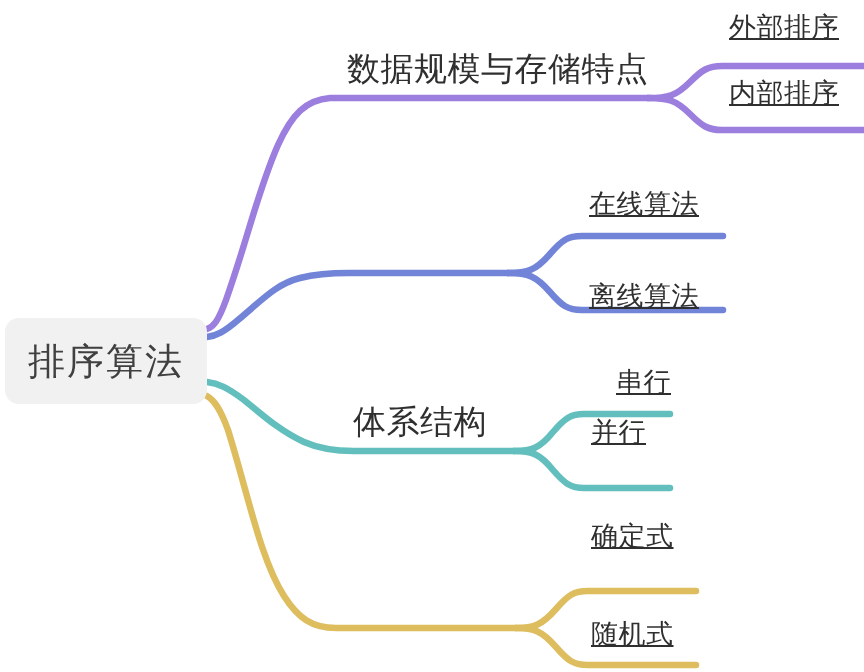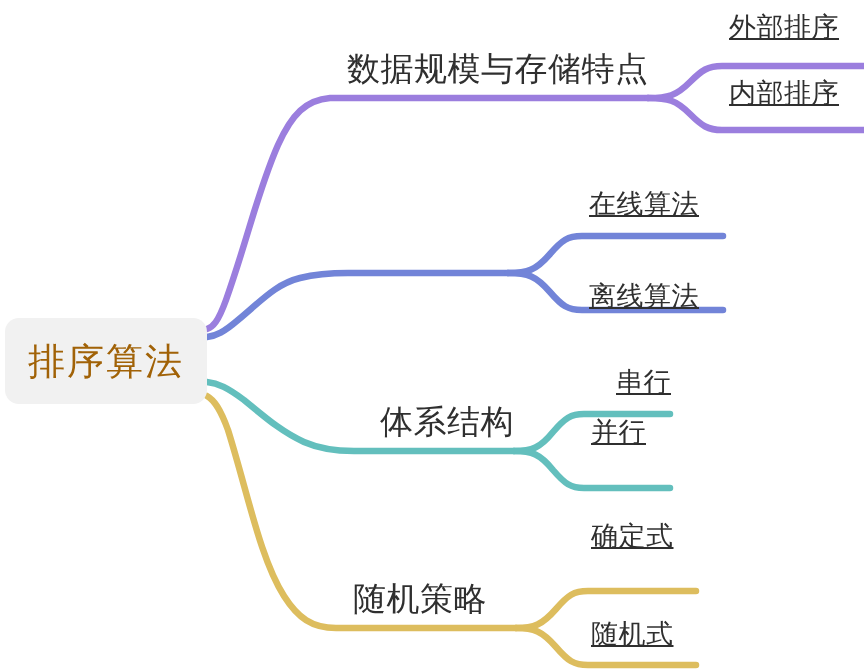--- a/index.html
+++ b/index.html
@@ -77,35 +77,32 @@
     <path d="M 207,382 C 218,383 228,388 244,400 C 266,418 282,432 304,442 C 320,449 336,451 354,451 L 514,451" fill="none" stroke="#63bfbd" stroke-width="6.5" stroke-linecap="round"></path>
     <path d="M 514,451 C 532,451 540,448 553,432 C 565,418 571,414 584,414 L 670,414" fill="none" stroke="#63bfbd" stroke-width="6.5" stroke-linecap="round"></path>
     <path d="M 514,451 C 532,451 540,454 553,470 C 565,484 571,488 584,488 L 670,488" fill="none" stroke="#63bfbd" stroke-width="6.5" stroke-linecap="round"></path>
 
     <path d="M 207,396 C 214,400 220,408 228,430 C 248,494 260,558 284,596 C 298,618 312,628 336,628 L 516,628" fill="none" stroke="#ddbd5e" stroke-width="6.5" stroke-linecap="round"></path>
     <path d="M 516,628 C 534,628 542,625 556,609 C 568,595 574,591 588,591 L 696,591" fill="none" stroke="#ddbd5e" stroke-width="6.5" stroke-linecap="round"></path>
     <path d="M 516,628 C 534,628 542,631 556,647 C 568,661 574,665 588,665 L 696,665" fill="none" stroke="#ddbd5e" stroke-width="6.5" stroke-linecap="round"></path>
   </svg>
 
   <div class="root-node" style="background: rgb(241, 241, 241);">
-    <span class="root-node-label" style="color: #a16207;">排序算法</span>
+    <span class="root-node-label" style="color: #404040;">排序算法</span>
   </div>
 
   <div class="node-label branch-label" style="left:347px; top:52px;">
     <span>数据规模与存储特点</span>
   </div>
 
 
-  <div class="node-label branch-label" style="left:353px; top:405px;margin-left:27px;">
+  <div class="node-label branch-label" style="left:353px; top:405px;">
     <span>体系结构</span>
   </div>
 
-  <div class="node-label branch-label" style="left:353px; top:582px;">
-    <span>随机策略</span>
-  </div>
 
   <div class="node-label leaf-label" style="left:729px; top:14px;">
     <span>外部排序</span>
   </div>
 
   <div class="node-label leaf-label" style="left:729px; top:80px;">
     <span>内部排序</span>
   </div>
 
   <div class="node-label leaf-label" style="left:589px; top:191px;">

